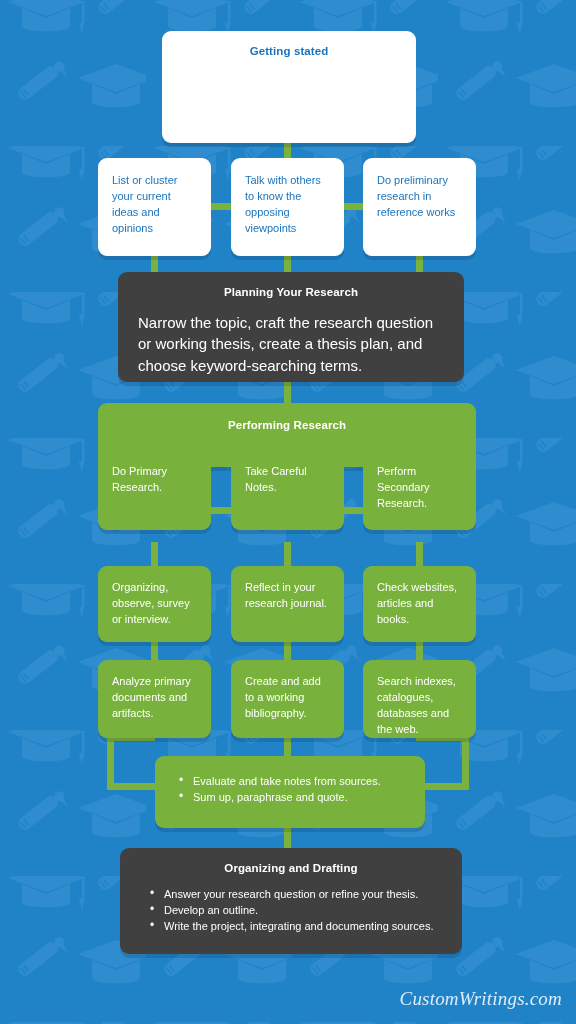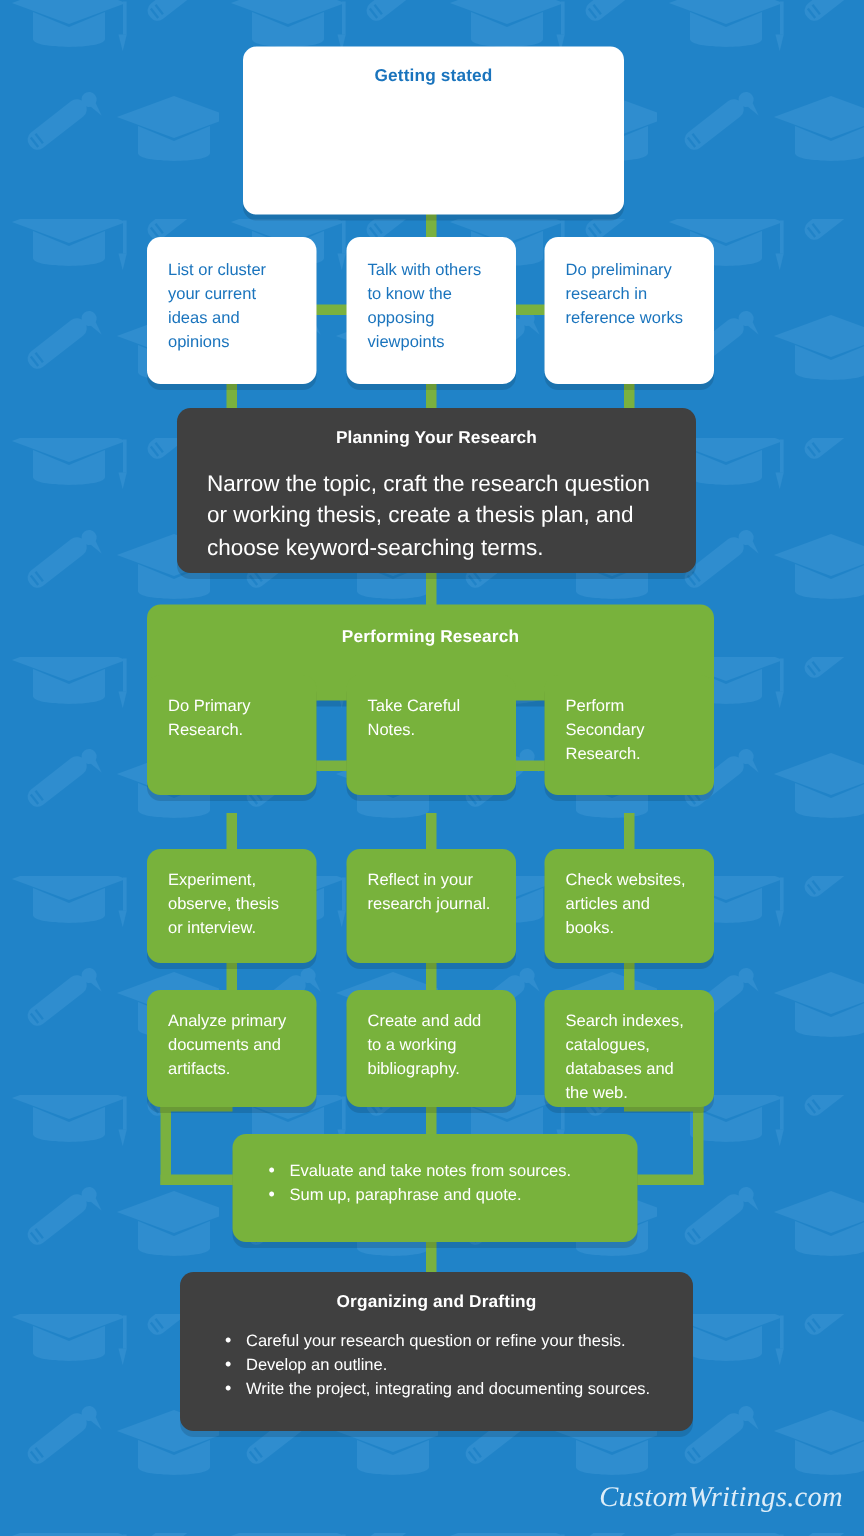--- a/index.html
+++ b/index.html
@@ -240,39 +240,39 @@
   </div>
 
   <div class="card green" id="card-performing">
     <div class="card-title">Performing Research</div>
   </div>
 
   <div class="card green green-cell row-a col-left">Do Primary Research.</div>
   <div class="card green green-cell row-a col-mid">Take Careful Notes.</div>
   <div class="card green green-cell row-a col-right">Perform Secondary Research.</div>
 
-  <div class="card green green-cell row-b col-left">Experiment, observe, thesis or interview.</div>
+  <div class="card green green-cell row-b col-left">Organizing, observe, survey or interview.</div>
   <div class="card green green-cell row-b col-mid">Reflect in your research journal.</div>
   <div class="card green green-cell row-b col-right">Check websites, articles and books.</div>
 
   <div class="card green green-cell row-c col-left">Analyze primary documents and artifacts.</div>
   <div class="card green green-cell row-c col-mid">Create and add to a working bibliography.</div>
   <div class="card green green-cell row-c col-right">Search indexes, catalogues, databases and the web.</div>
 
   <div class="card green" id="card-evaluate">
     <ul class="bullets">
       <li>Evaluate and take notes from sources.</li>
       <li>Sum up, paraphrase and quote.</li>
     </ul>
   </div>
 
   <div class="card orange" id="card-organizing">
     <div class="card-title">Organizing and Drafting</div>
     <ul class="bullets">
-      <li>Careful your research question or refine your thesis.</li>
+      <li>Answer your research question or refine your thesis.</li>
       <li>Develop an outline.</li>
       <li>Write the project, integrating and documenting sources.</li>
     </ul>
   </div>
 
 </div>
 
 <div id="logo">CustomWritings.com</div>
 
 </body></html>

